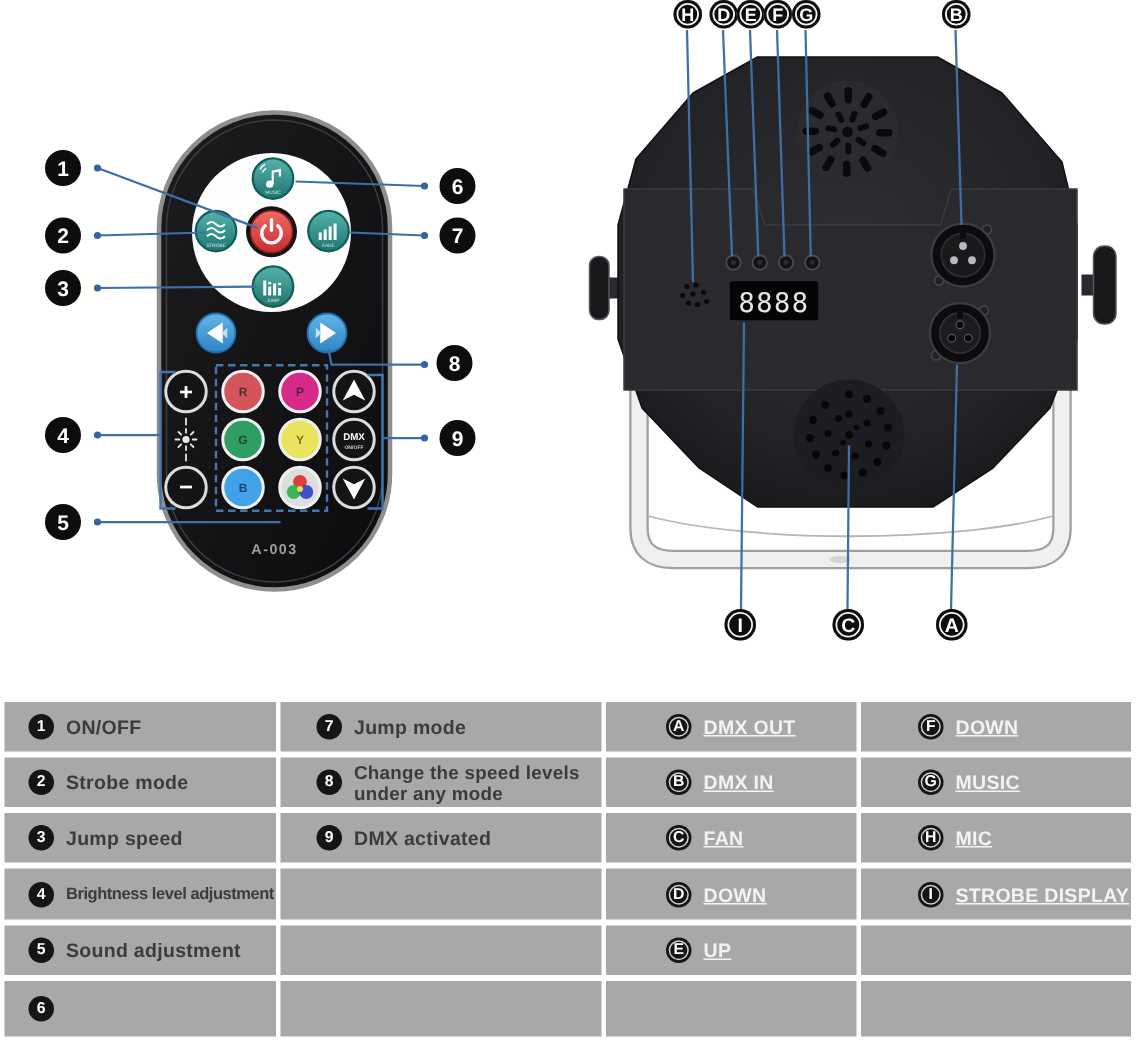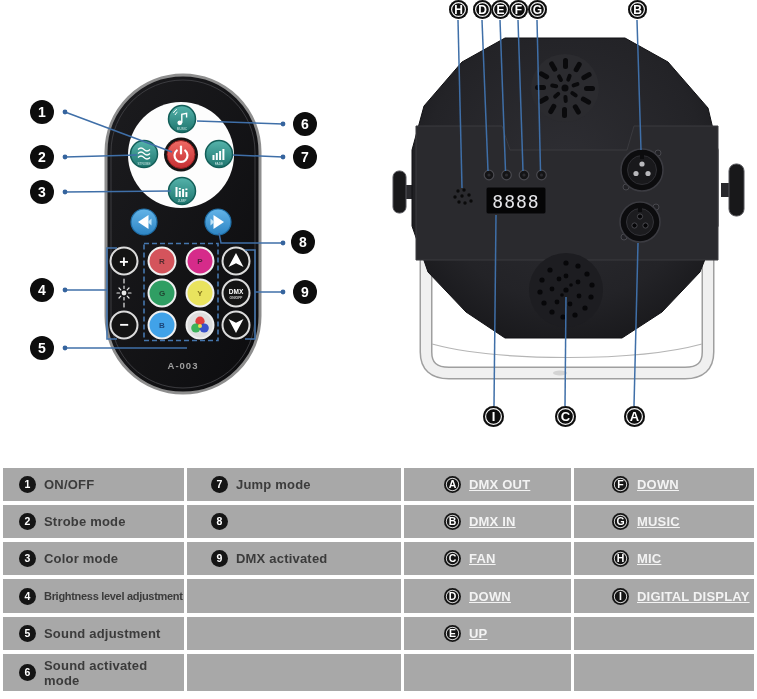--- a/index.html
+++ b/index.html
@@ -428,33 +428,34 @@
       <span class="tb">F</span>
       <span class="tl">DOWN</span>
     </div>
 
     <div class="cell c1">
       <span class="tb">2</span>
       <span class="tl">Strobe mode</span>
     </div>
     <div class="cell c2">
       <span class="tb">8</span>
+      <span class="tl twoline">Change the speed levels under any mode</span>
     </div>
     <div class="cell c3">
       <span class="tb">B</span>
       <span class="tl">DMX IN</span>
     </div>
     <div class="cell c4">
       <span class="tb">G</span>
       <span class="tl">MUSIC</span>
     </div>
 
     <div class="cell c1">
       <span class="tb">3</span>
-      <span class="tl">Color mode</span>
+      <span class="tl">Jump speed</span>
     </div>
     <div class="cell c2">
       <span class="tb">9</span>
       <span class="tl">DMX activated</span>
     </div>
     <div class="cell c3">
       <span class="tb">C</span>
       <span class="tl">FAN</span>
     </div>
     <div class="cell c4">
@@ -466,36 +467,35 @@
       <span class="tb">4</span>
       <span class="tl squeeze">Brightness level adjustment</span>
     </div>
     <div class="cell c2"></div>
     <div class="cell c3">
       <span class="tb">D</span>
       <span class="tl">DOWN</span>
     </div>
     <div class="cell c4">
       <span class="tb">I</span>
-      <span class="tl">DIGITAL DISPLAY</span>
+      <span class="tl">STROBE DISPLAY</span>
     </div>
 
     <div class="cell c1">
       <span class="tb">5</span>
       <span class="tl">Sound adjustment</span>
     </div>
     <div class="cell c2"></div>
     <div class="cell c3">
       <span class="tb">E</span>
       <span class="tl">UP</span>
     </div>
     <div class="cell c4"></div>
 
     <div class="cell c1">
       <span class="tb">6</span>
-      <span class="tl">Sound activated mode</span>
     </div>
     <div class="cell c2"></div>
     <div class="cell c3"></div>
     <div class="cell c4"></div>
   </div>
 
 </div>
 
 </body></html>

